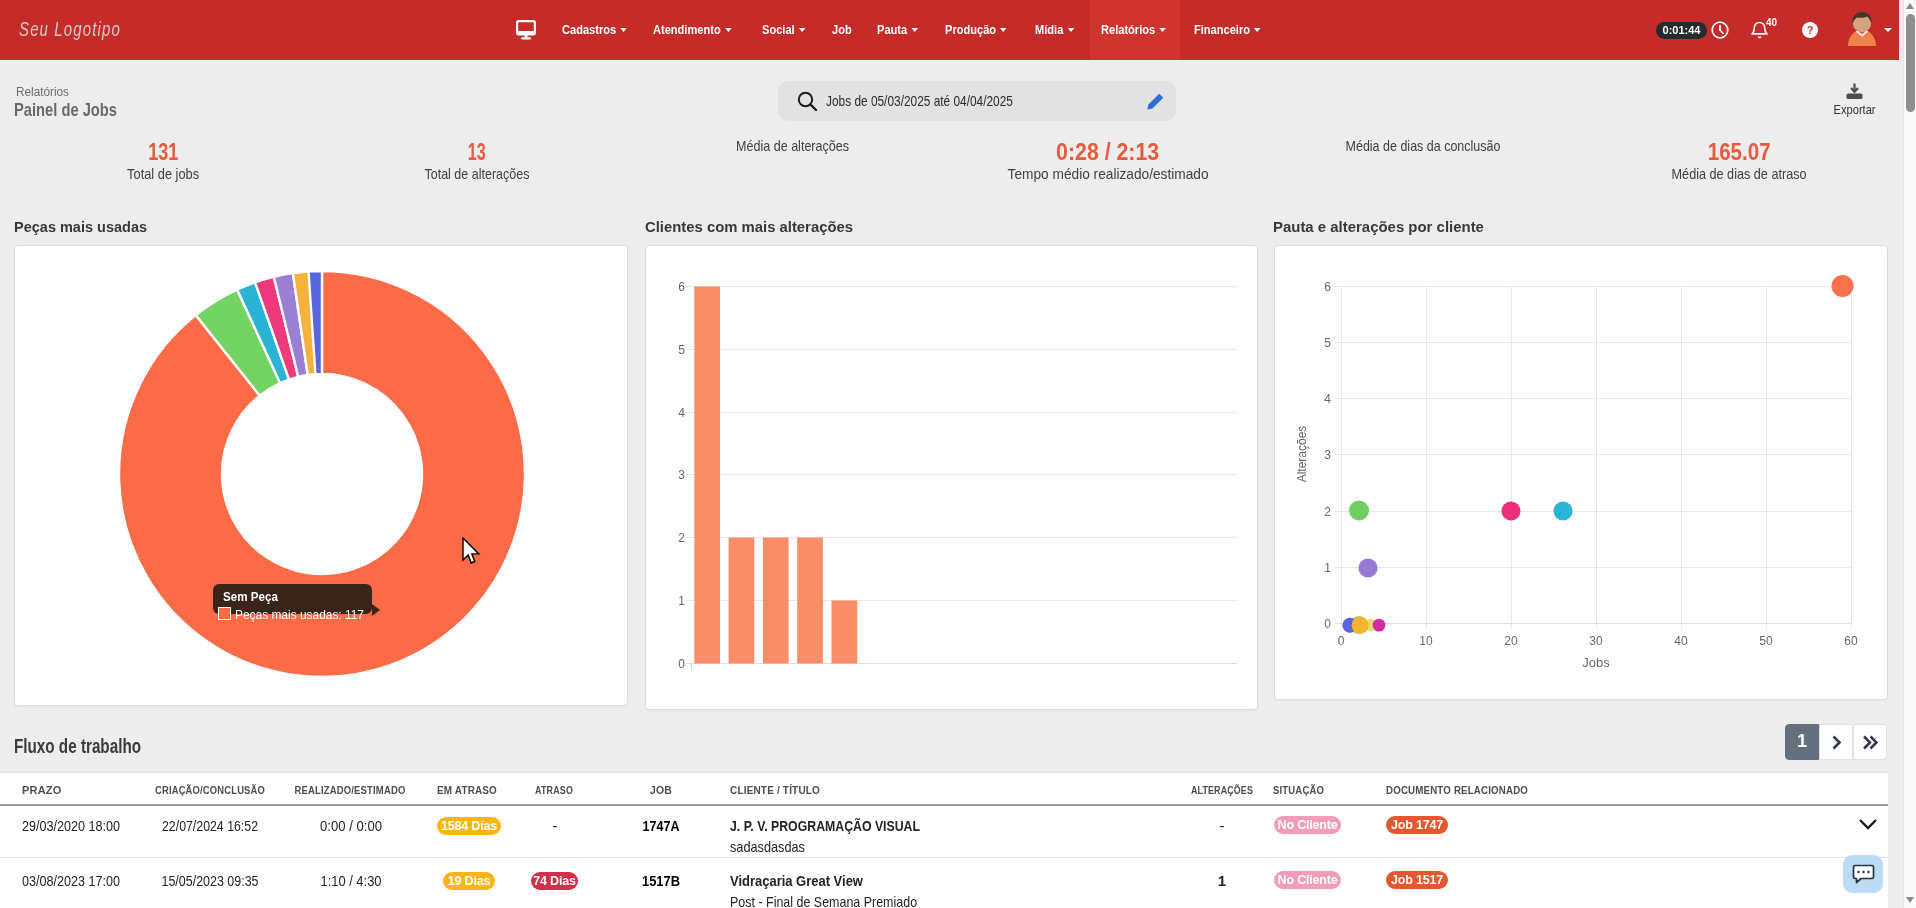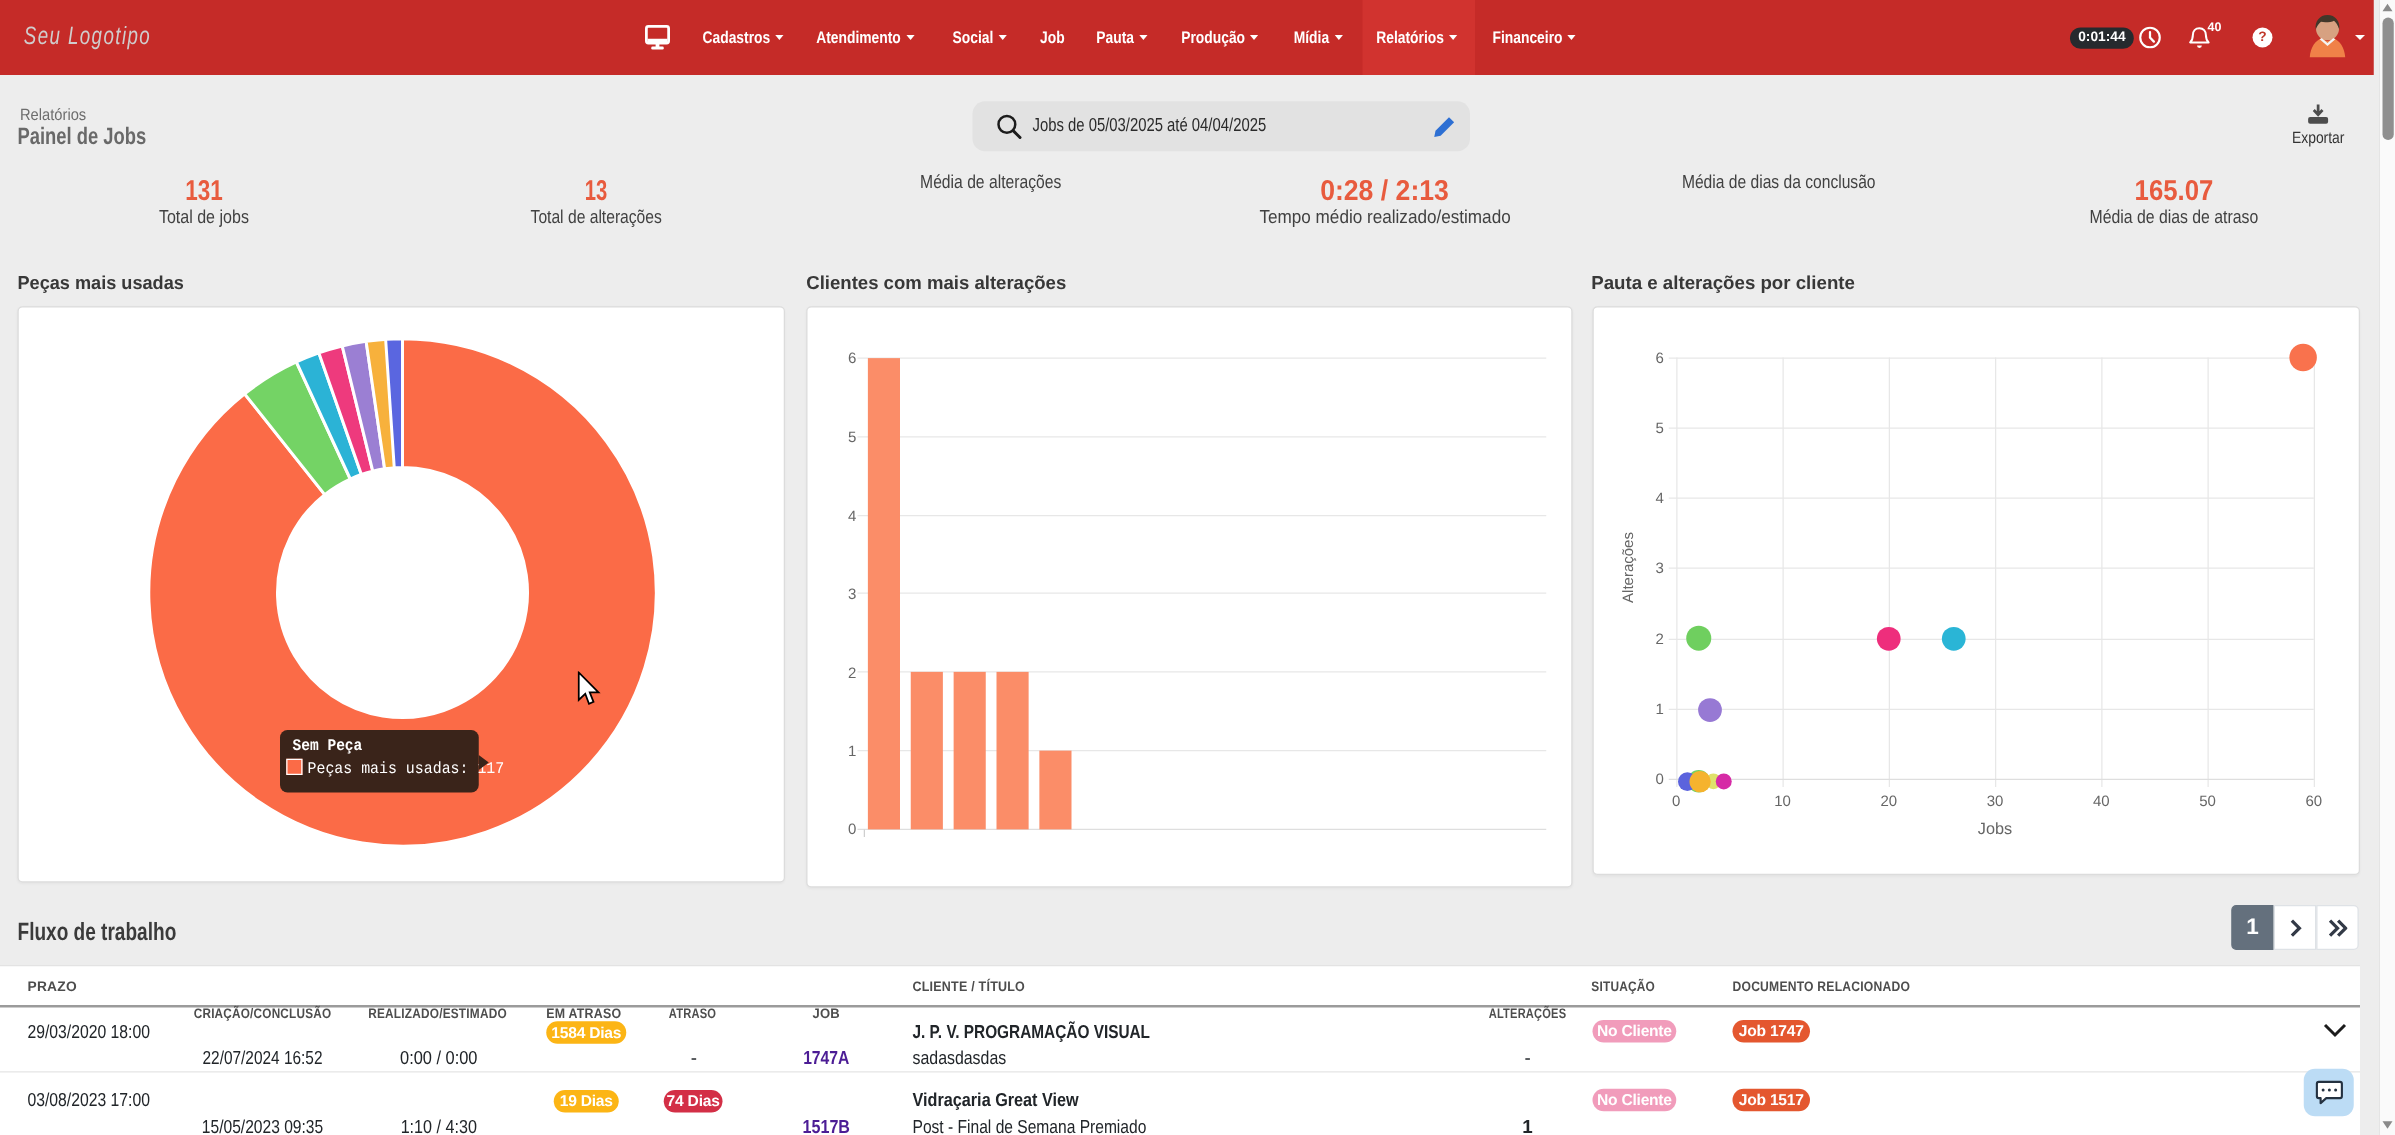--- a/index.html
+++ b/index.html
@@ -29,22 +29,22 @@
 
 .ctitle{position:absolute;top:218px;font-size:15px;font-weight:bold;color:#383838;}
 .card{position:absolute;background:#fff;border:1px solid #dcdcdc;border-radius:4px;box-shadow:0 1px 2px rgba(0,0,0,.04);}
 
 .ftitle{position:absolute;left:14px;top:735px;font-size:20px;font-weight:bold;color:#3b3b3b;}
 #tablebg{position:absolute;left:0;top:772px;width:1888px;height:136px;background:#fff;border-top:1px solid #e3e3e3;}
 .th{position:absolute;top:784px;font-size:11px;font-weight:bold;color:#4d4d4d;letter-spacing:.2px;white-space:nowrap;}
 .hline{position:absolute;left:0;top:804px;width:1888px;height:2px;background:#9b9b9b;}
 .rline{position:absolute;left:0;top:857px;width:1888px;height:1px;background:#e5e5e5;}
 .td{position:absolute;font-size:15px;color:#212529;white-space:nowrap;}
-.ctr{transform:translateX(-50%);margin-top:21px;}
-.joblink{color:#4c1d95;font-weight:bold;}
+.ctr{transform:translateX(-50%);}
+.joblink{color:#000000;font-weight:bold;}
 .badge{position:absolute;color:#fff;font-size:12.5px;font-weight:bold;border-radius:9px;text-align:center;letter-spacing:-0.2px;}
 .amber{background:#fcb515;}
 .red{background:#d32f46;}
 .pink{background:#f19cbb;}
 .jobbadge{background:#e4572f;}
 
 .pgbtn{position:absolute;top:724px;width:34px;height:36px;border:1px solid #dee2e6;background:#fff;color:#2c3240;text-align:center;line-height:33px;font-size:18px;font-weight:bold;}
 
 #sbar{position:absolute;right:0;top:0;width:13px;height:908px;background:#fafafa;border-left:1px solid #e4e4e4;}
 #sthumb{position:absolute;left:2px;top:14px;width:9px;height:98px;background:#8f8f8f;border-radius:4.5px;}
@@ -142,21 +142,21 @@
 <path d="M307.0 25.0A203.0 203.0 0 1 1 180.7 69.1L244.8 149.7A100.0 100.0 0 1 0 307.0 128.0Z" fill="#fb6b47" stroke="#fff" stroke-width="2.4"></path>
 <path d="M180.7 69.1A203.0 203.0 0 0 1 222.1 43.6L265.2 137.2A100.0 100.0 0 0 0 244.8 149.7Z" fill="#74d365" stroke="#fff" stroke-width="2.4"></path>
 <path d="M222.1 43.6A203.0 203.0 0 0 1 240.1 36.3L274.1 133.6A100.0 100.0 0 0 0 265.2 137.2Z" fill="#2bb3d6" stroke="#fff" stroke-width="2.4"></path>
 <path d="M240.1 36.3A203.0 203.0 0 0 1 258.8 30.8L283.2 130.9A100.0 100.0 0 0 0 274.1 133.6Z" fill="#ee3a7d" stroke="#fff" stroke-width="2.4"></path>
 <path d="M258.8 30.8A203.0 203.0 0 0 1 277.9 27.1L292.7 129.0A100.0 100.0 0 0 0 283.2 130.9Z" fill="#9b7fd3" stroke="#fff" stroke-width="2.4"></path>
 <path d="M277.9 27.1A203.0 203.0 0 0 1 297.3 25.2L302.2 128.1A100.0 100.0 0 0 0 292.7 129.0Z" fill="#f7b13c" stroke="#fff" stroke-width="2.4"></path>
 <path d="M293.5 25.4A203.0 203.0 0 0 1 307.0 25.0L307.0 128.0A100.0 100.0 0 0 0 300.4 128.2Z" fill="#5a66e0" stroke="#fff" stroke-width="2.4"></path>
 </svg>
 </div>
 
-<div class="abs" style="left:224px;top:584px;width:159px;height:50px;background:#3a241a;border-radius:6px;font-family:Liberation Mono, monospace;">
+<div class="abs" style="left:213px;top:584px;width:159px;height:30px;background:#3a241a;border-radius:6px;">
 <div class="abs" style="left:10px;top:5px;color:#fff;font-size:13px;font-weight:bold;white-space:nowrap;"><span class="sq" style="transform:scaleX(0.895)">Sem Peça</span></div>
 <div class="abs" style="left:5px;top:23px;width:13px;height:13px;background:#fb6b47;border:1px solid #fff;"></div>
 <div class="abs" style="left:22px;top:23px;color:#fff;font-size:13px;white-space:nowrap;"><span class="sq" style="transform:scaleX(0.917)">Peças mais usadas: 117</span></div>
 <div class="abs" style="left:159px;top:20px;width:0;height:0;border-top:6px solid transparent;border-bottom:6px solid transparent;border-left:8px solid #3a241a;"></div>
 </div>
 
 <svg class="abs" style="left:461px;top:537px" width="20" height="30" viewBox="0 0 20 30">
     <path d="M2 1l0 22 5.2-5 3 8 3.6-1.5-3-7.6 7,0z" fill="#fff" stroke="#000" stroke-width="1.4"></path>
   </svg>
 

